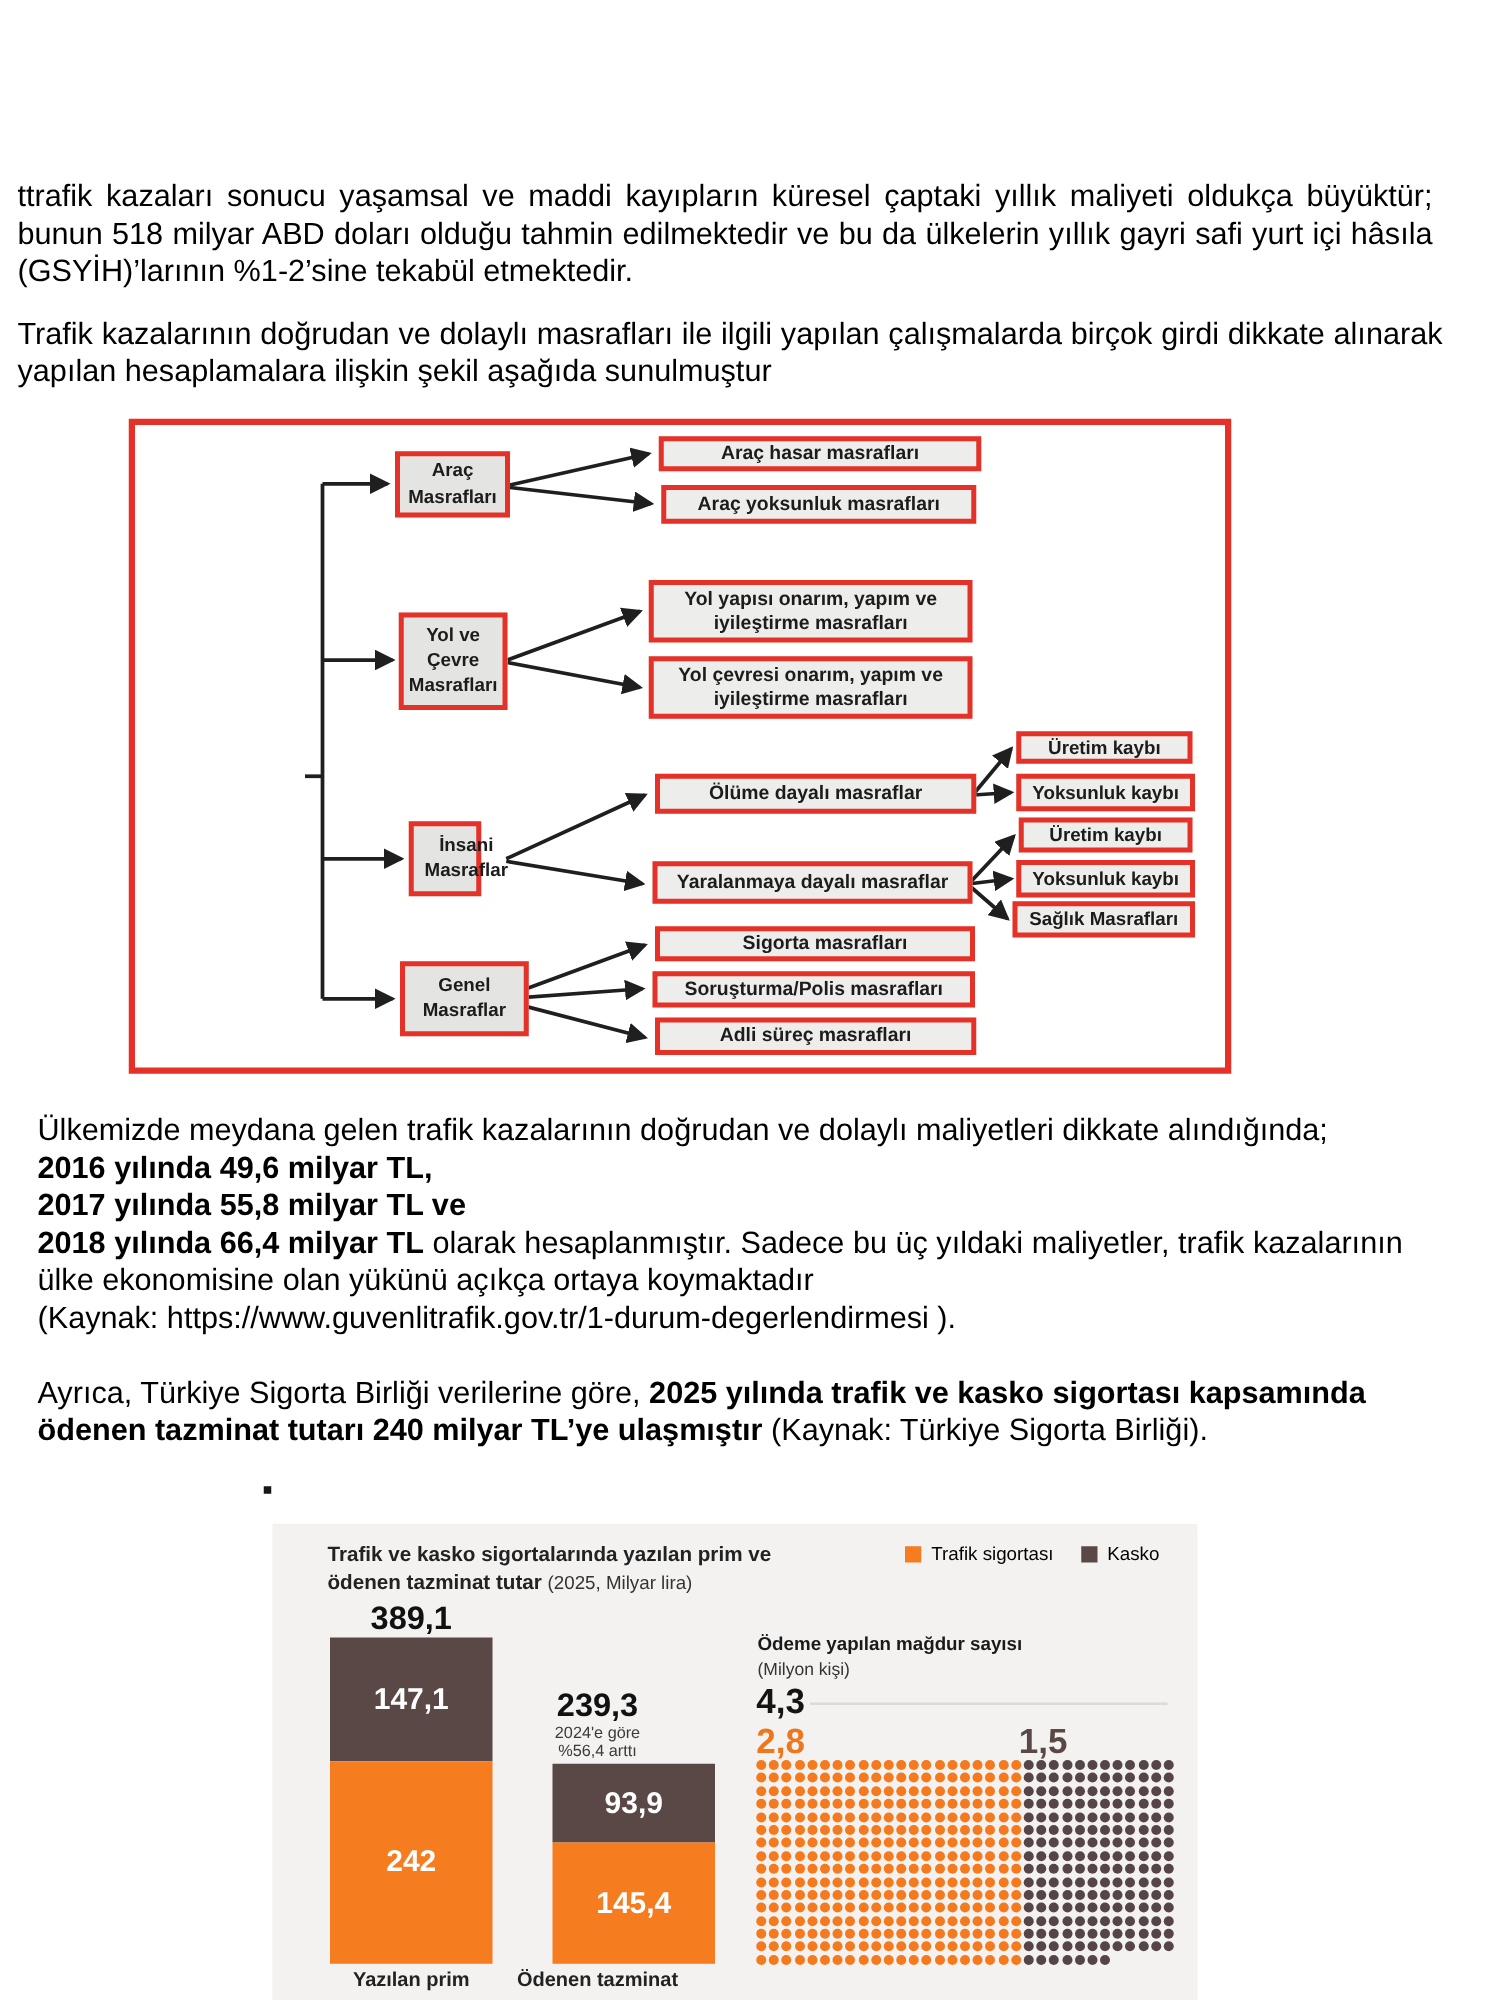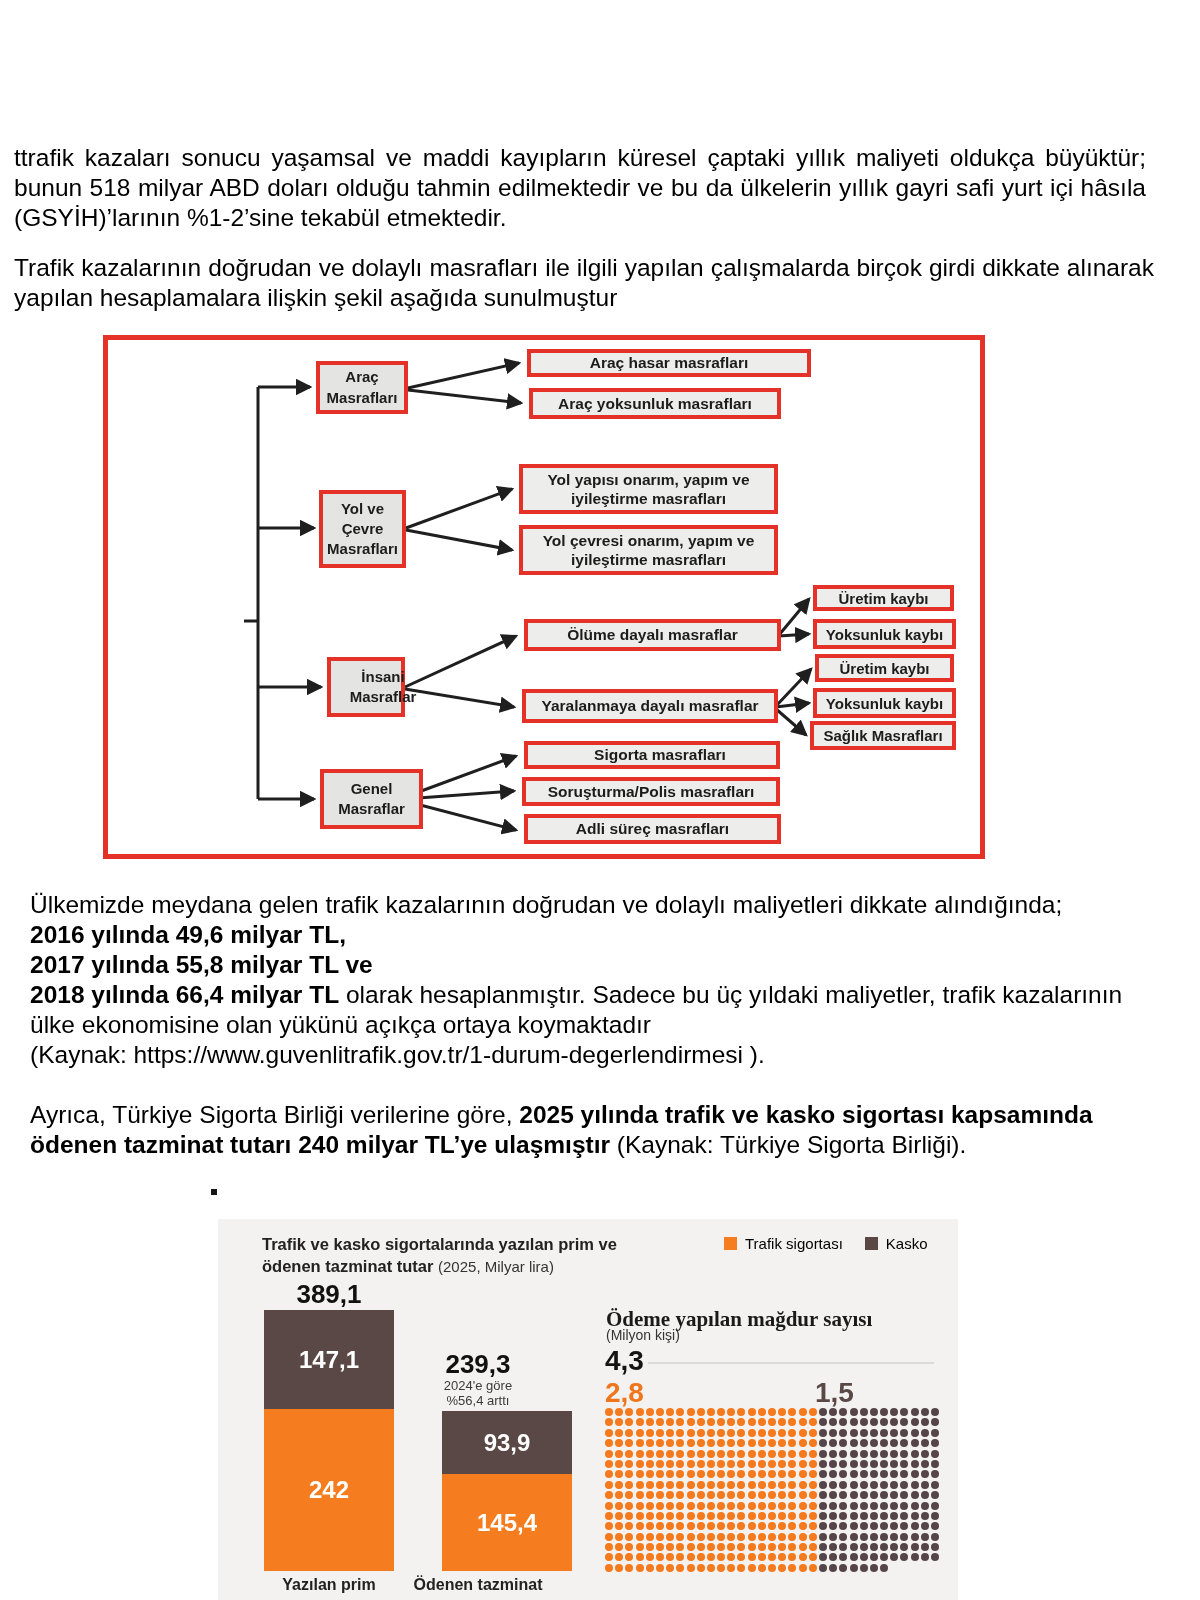--- a/index.html
+++ b/index.html
@@ -48,21 +48,21 @@
        color:#fff;font-weight:bold;font-size:24px;}
   .seg-kasko{background:#5a4846;} .seg-trafik{background:#f57c1f;}
   .total{position:absolute;width:130px;text-align:center;font-weight:bold;font-size:26px;color:#111;}
   .t1{left:46px;top:60px;} .t2{left:195px;top:130px;}
   .bnote{position:absolute;left:195px;top:159px;width:130px;text-align:center;
          font-size:13px;line-height:15px;color:#3a3a3a;}
   .xlab{position:absolute;top:356px;width:130px;text-align:center;
         font-size:16px;font-weight:bold;line-height:19px;color:#222;}
   .x1{left:46px;} .x2{left:195px;}
 
-  .r-title{position:absolute;left:388px;top:88px;font-size:21px;font-weight:bold;font-family:Liberation Serif, serif;}
+  .r-title{position:absolute;left:388px;top:88px;font-size:15px;font-weight:bold;}
   .r-sub{position:absolute;left:388px;top:108px;font-size:14px;color:#333;}
   .r-total{position:absolute;left:387px;top:126px;font-size:28px;font-weight:bold;color:#141414;}
   .r-line{position:absolute;left:430px;top:143px;width:286px;height:2px;background:#dcdad7;}
   .r-orange{position:absolute;left:387px;top:158px;font-size:28px;font-weight:bold;color:#f0761c;}
   .r-dark{position:absolute;left:597px;top:158px;font-size:28px;font-weight:bold;color:#5a4846;}
   .dots{position:absolute;left:387px;top:189px;display:flex;flex-direction:column;gap:2.4px;}
   .dotrow{display:flex;gap:2.2px;height:8px;}
   .dot{width:8px;height:8px;border-radius:50%;flex:none;}
   .dot-o{background:#f5791d;} .dot-k{background:#554548;}
 </style>
@@ -102,24 +102,24 @@
         <line x1="671" y1="296" x2="701" y2="294" marker-end="url(#arr)"></line>
         <line x1="668" y1="366" x2="703" y2="329" marker-end="url(#arr)"></line>
         <line x1="668" y1="367" x2="701" y2="363" marker-end="url(#arr)"></line>
         <line x1="668" y1="369" x2="698" y2="395" marker-end="url(#arr)"></line>
       </g>
     </svg>
 
 
     <div class="dbox dl2" style="left:208px;top:21px;width:92px;height:53px;">Araç Masrafları</div>
     <div class="dbox dl2" style="left:211px;top:150px;width:87px;height:78px;">Yol ve Çevre Masrafları</div>
-    <div class="dbox dl2" style="left:219px;top:317px;width:78px;height:60px;padding-left:36px;">İnsani Masraflar</div>
+    <div class="dbox dl2" style="left:219px;top:317px;width:58px;height:60px;padding-left:36px;">İnsani Masraflar</div>
     <div class="dbox dl2" style="left:212px;top:429px;width:103px;height:60px;">Genel Masraflar</div>
 
-    <div class="dbox dl3" style="left:419px;top:9px;width:284px;height:28px;">Araç hasar masrafları</div>
+    <div class="dbox dl3" style="left:419px;top:9px;width:258px;height:28px;">Araç hasar masrafları</div>
     <div class="dbox dl3" style="left:421px;top:48px;width:252px;height:31px;">Araç yoksunluk masrafları</div>
     <div class="dbox dl3" style="left:411px;top:124px;width:259px;height:50px;">Yol yapısı onarım, yapım ve iyileştirme masrafları</div>
     <div class="dbox dl3" style="left:411px;top:185px;width:259px;height:50px;">Yol çevresi onarım, yapım ve iyileştirme masrafları</div>
     <div class="dbox dl3" style="left:416px;top:279px;width:257px;height:32px;">Ölüme dayalı masraflar</div>
     <div class="dbox dl3" style="left:414px;top:349px;width:256px;height:34px;">Yaralanmaya dayalı masraflar</div>
     <div class="dbox dl3" style="left:416px;top:401px;width:256px;height:28px;padding-left:18px;">Sigorta masrafları</div>
     <div class="dbox dl3" style="left:414px;top:437px;width:258px;height:29px;">Soruşturma/Polis masrafları</div>
     <div class="dbox dl3" style="left:416px;top:474px;width:257px;height:30px;">Adli süreç masrafları</div>
 
     <div class="dbox dl4" style="left:705px;top:245px;width:141px;height:26px;">Üretim kaybı</div>

